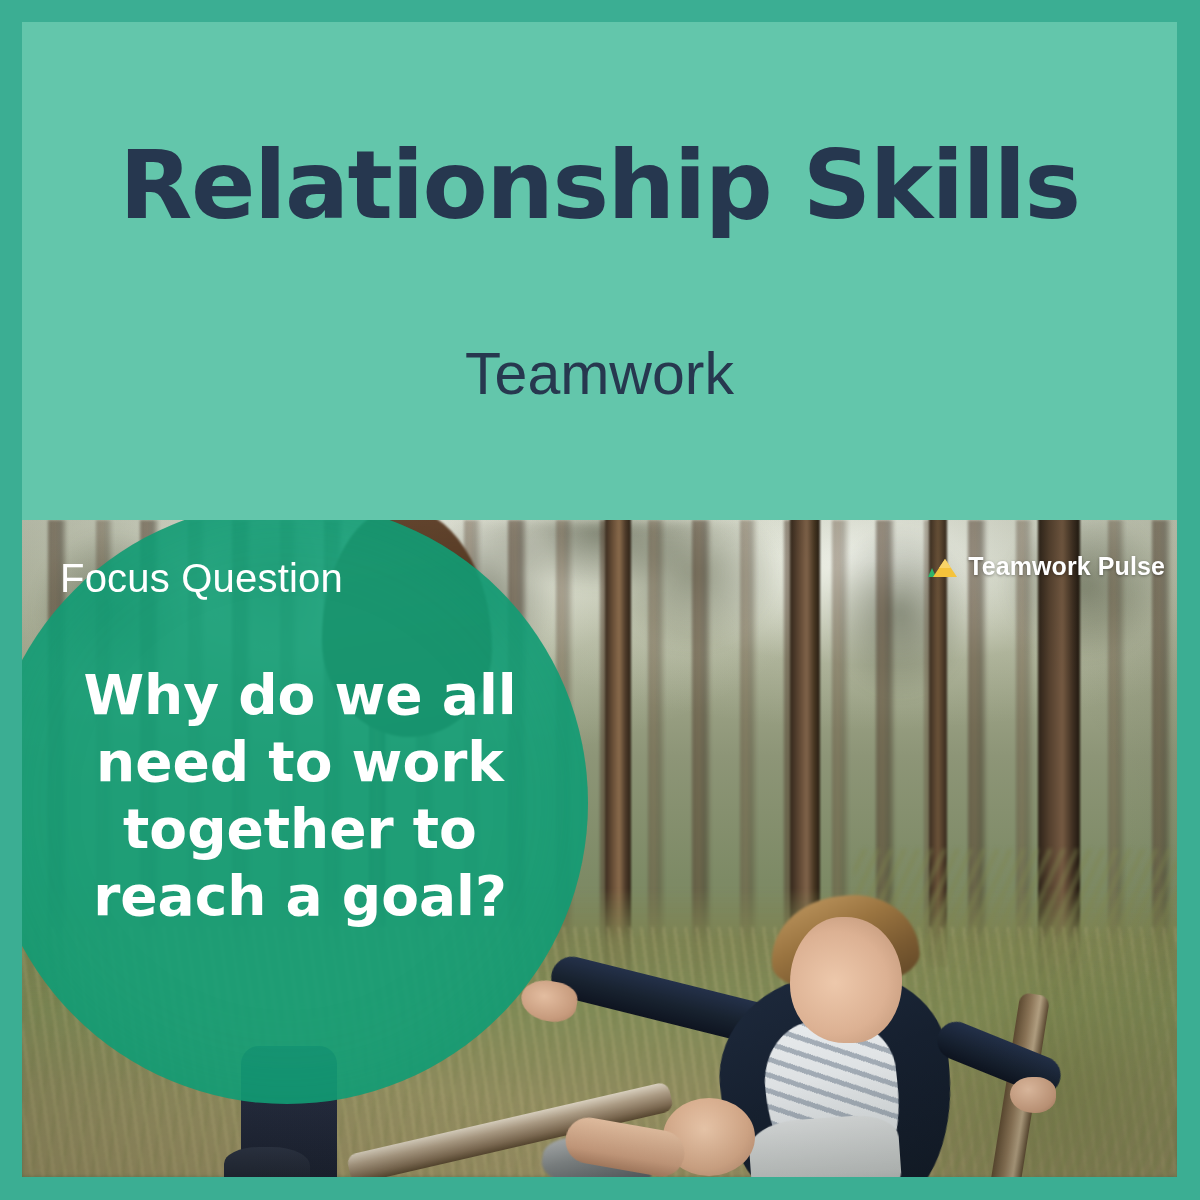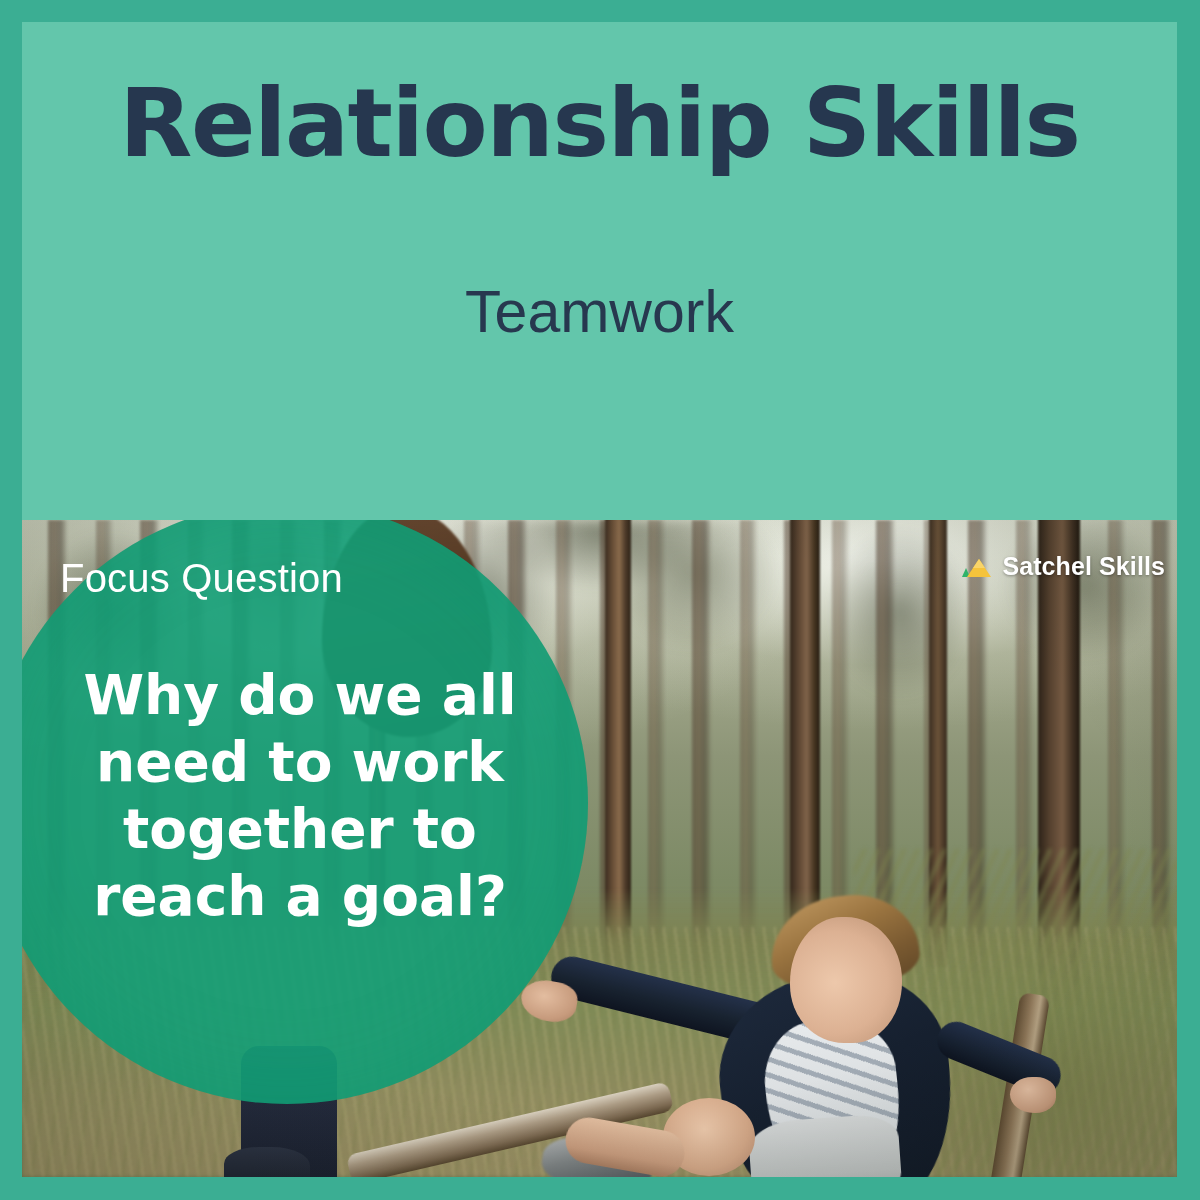--- a/index.html
+++ b/index.html
@@ -29,21 +29,21 @@
   }
 
   
   #header {
     position: absolute;
     left: 0;
     top: 0;
     width: 1155px;
     height: 498px;
     box-sizing: border-box;
-    padding-top: 54px;
+    padding-top: 116px;
     text-align: center;
   }
 
   #page-title {
     margin: 0;
     color: #26374f;
     font-size: 95px;
     line-height: 1.0;
     font-weight: 700;
     letter-spacing: -1.5px;
@@ -434,18 +434,18 @@
       <div id="focus-label">Focus Question</div>
 
       <div id="focus-question">Why do we all need to work together to reach a goal?</div>
 
       <div id="logo">
         <svg id="logo-mark" width="34" height="24" viewBox="0 0 34 24">
           <polygon points="7,22 1,22 5,13 9,22" fill="#2fb36a"></polygon>
           <polygon points="18,4 30,22 6,22" fill="#f5c33b"></polygon>
           <polygon points="18,4 24,13 12,13" fill="#f8d469"></polygon>
         </svg>
-        <span id="logo-text">Satchel Skills</span>
+        <span id="logo-text">Teamwork Pulse</span>
       </div>
 
     </div>
   </div>
 </div>
 
 </body></html>

